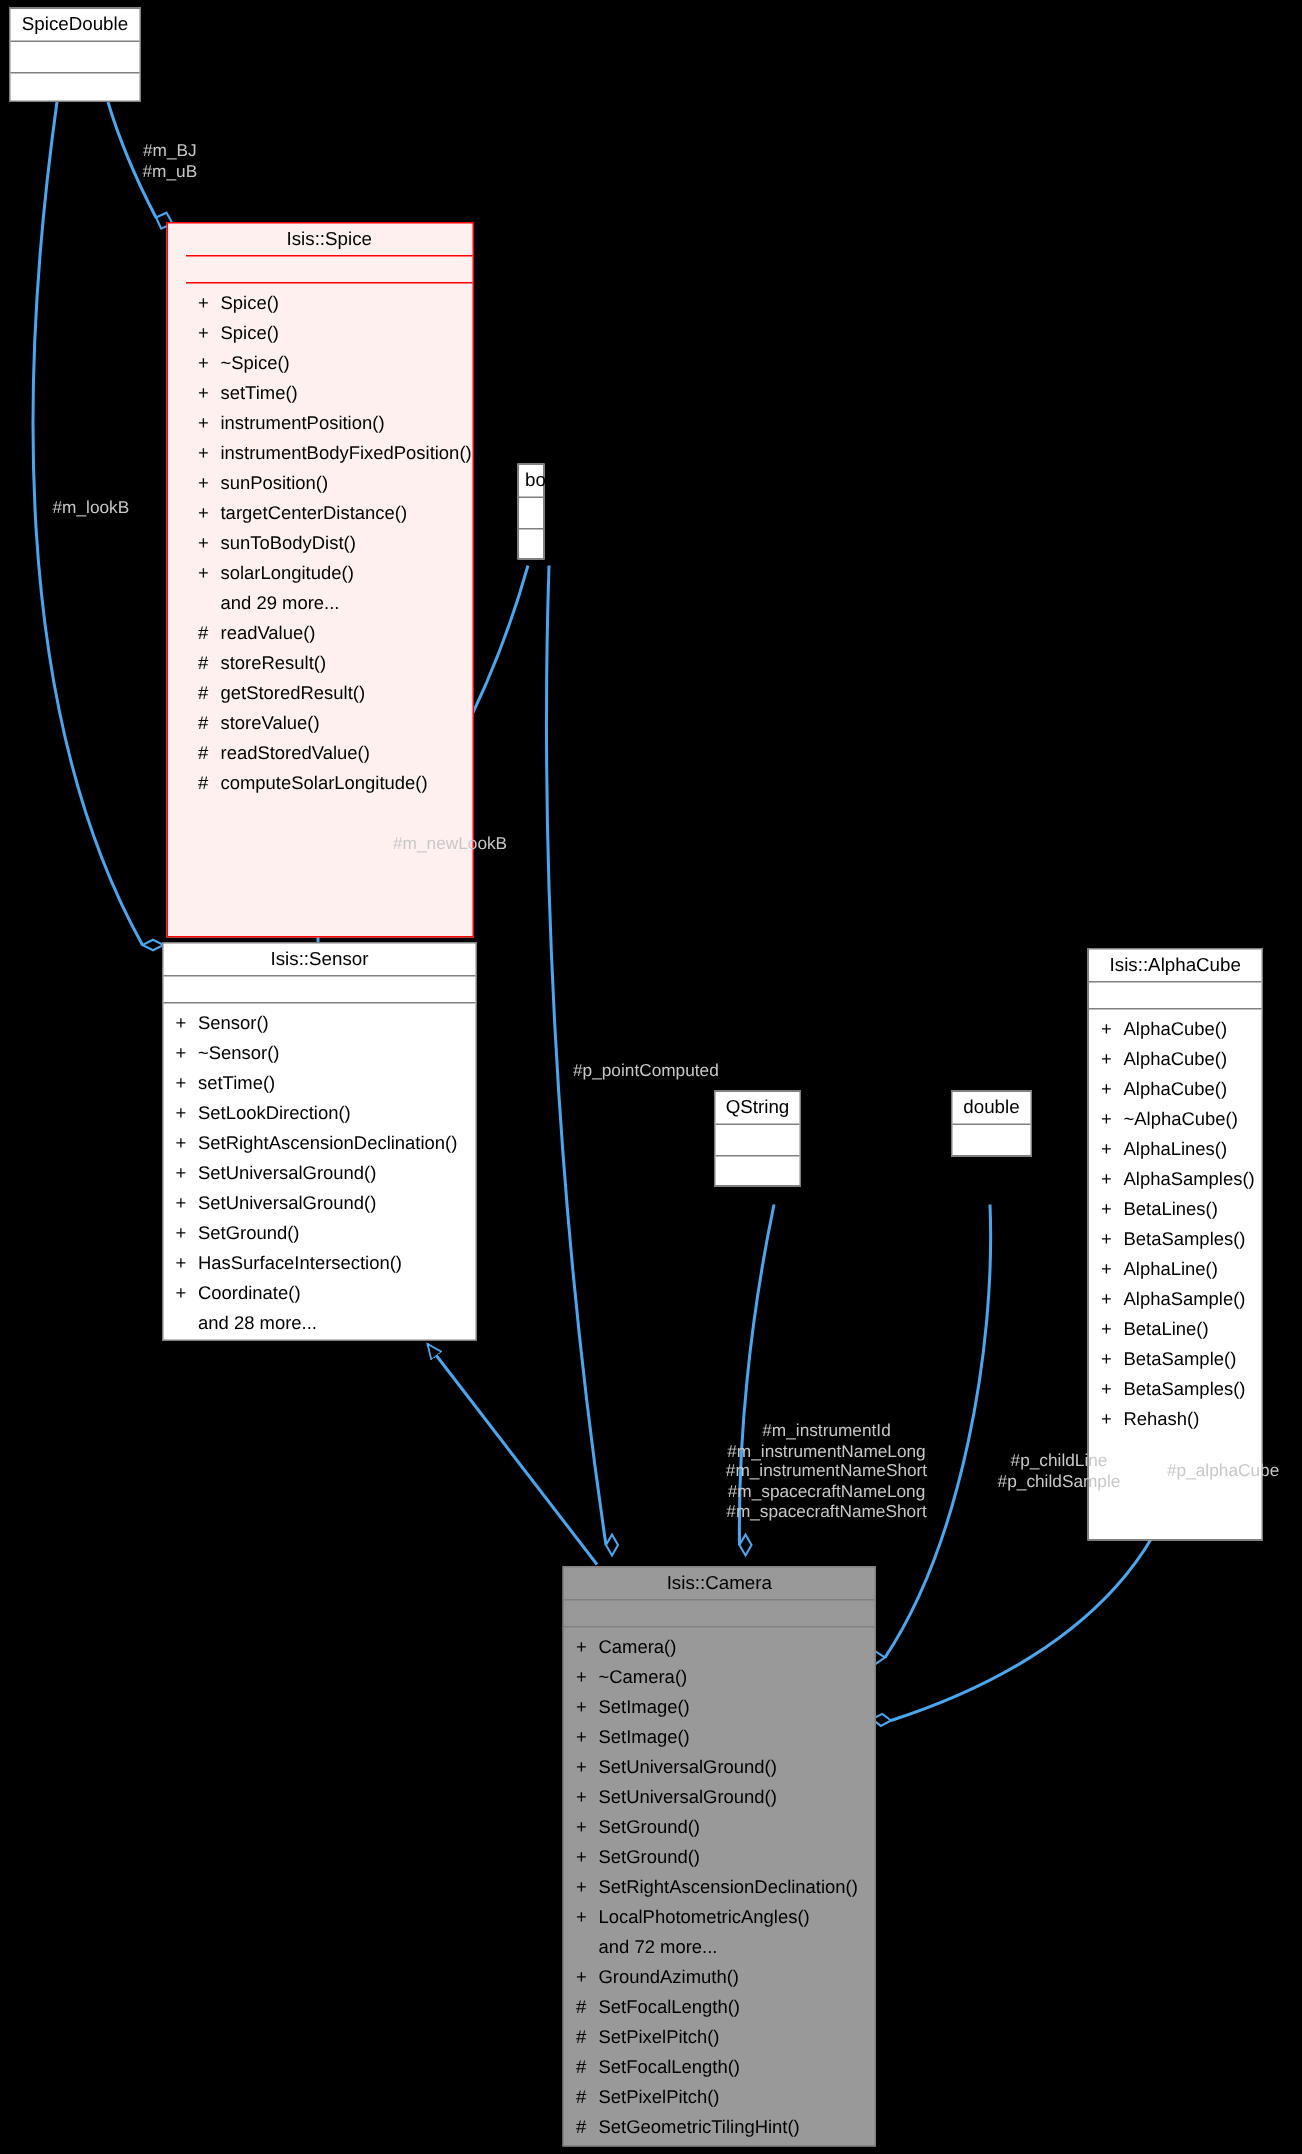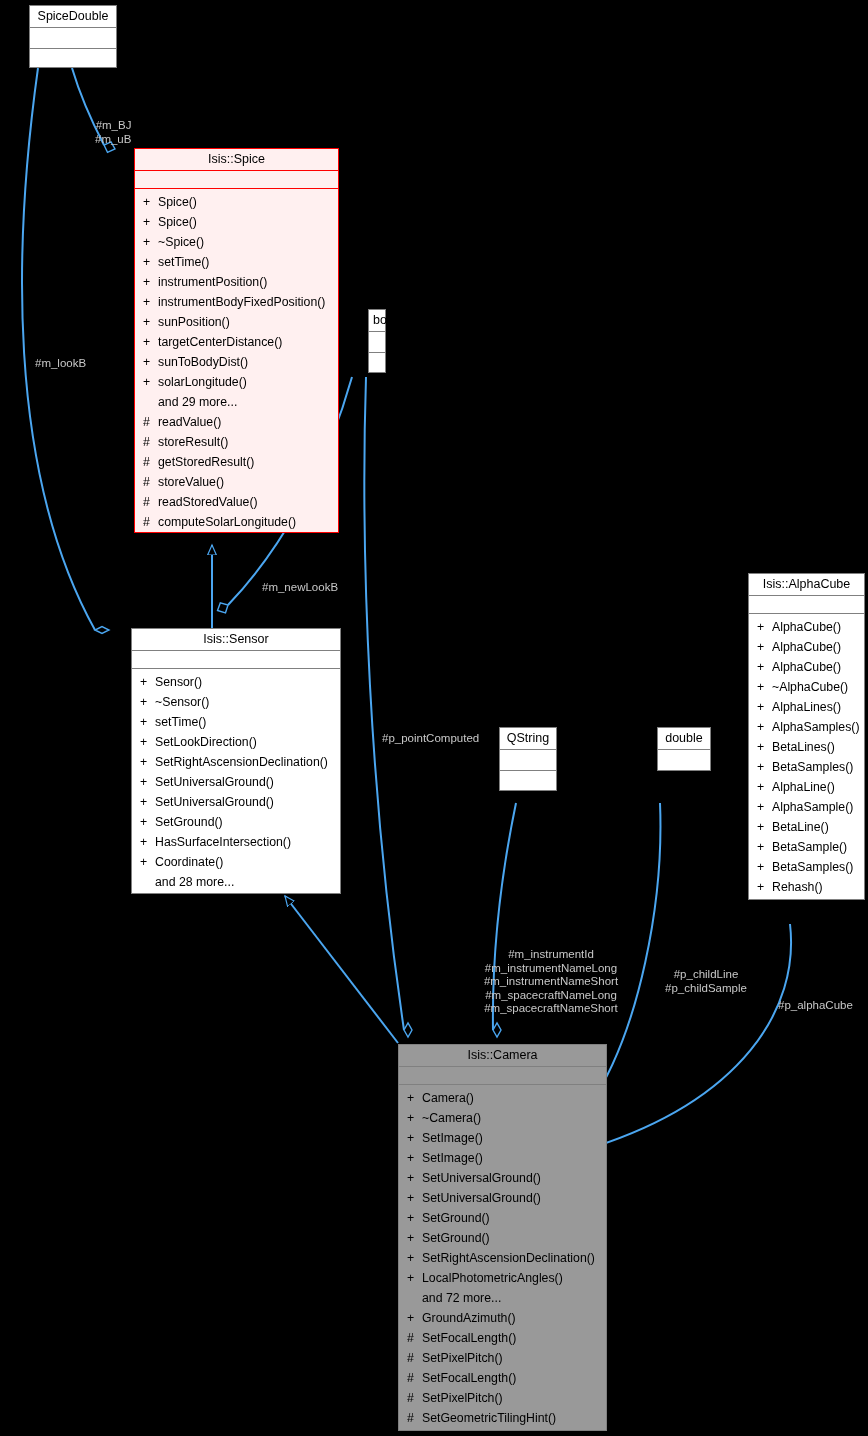--- a/index.html
+++ b/index.html
@@ -22,21 +22,20 @@
     top: 0;
     width: 868px;
     height: 1436px;
     pointer-events: none;
   }
   .node {
     position: absolute;
     box-sizing: border-box;
     border: 1px solid #808080;
     background: #ffffff;
-    margin-left: 23px;
   }
   .node.filled {
     background: #999999;
     border: 1px solid #808080;
   }
   .node.highlight {
     background: #fff0f0;
     border: 1px solid #ff0000;
   }
   .node .title {
@@ -84,21 +83,21 @@
   .node.stub .ops2 { min-height: 21px; }
 
   .edgelabel {
     position: absolute;
     font-size: 11.5px;
     color: #c8c8c8;
     line-height: 13.5px;
     white-space: nowrap;
     text-align: center;
   }
-  .edgelabel.left { text-align: right; margin-top: 24px; }
+  .edgelabel.left { text-align: center; }
 </style>
 </head>
 <body>
 
 <div id="canvas">
 
   <svg class="edges" viewBox="0 0 868 1436">
     <defs>
       <marker id="hollowTri" markerWidth="12" markerHeight="12" refX="10" refY="5" orient="auto" markerUnits="userSpaceOnUse">
         <path d="M0,0.6 L10,5 L0,9.4 z" fill="#000000" stroke="#4ba6f0" stroke-width="1.2"></path>
@@ -144,21 +143,21 @@
       <path d="M594,1147 l-6.8,3.6 l-5.8,-4.6 l6.8,-3.4 z" fill="#000000" stroke="#4ba6f0" stroke-width="1.4"></path>
     </g>
   </svg>
 
   <div class="node stub" style="left:6px; top:5px; width:88px; height:63px;">
     <div class="title">SpiceDouble</div>
     <div class="attrs"></div>
     <div class="ops2"></div>
   </div>
 
-  <div class="node highlight" style="left:111px; top:148px; width:205px; height:385px;">
+  <div class="node highlight" style="left:111px; top:148px; width:205px; height:477px;padding-left:12px;">
     <div class="title">Isis::Spice</div>
     <div class="attrs"></div>
     <div class="ops">
         <div class="row">
           <span class="vis">+</span>
           <span class="mname">Spice()</span>
         </div>
         <div class="row">
           <span class="vis">+</span>
           <span class="mname">Spice()</span>
@@ -288,21 +287,21 @@
     <div class="attrs"></div>
     <div class="ops2"></div>
   </div>
 
   <div class="node stub" style="left:634px; top:727px; width:54px; height:44px;">
     <div class="title">double</div>
     <div class="attrs"></div>
     <div class="ops2"></div>
   </div>
 
-  <div class="node" style="left:725px; top:573px; width:117px; height:327px;">
+  <div class="node" style="left:725px; top:632px; width:117px; height:395px;">
     <div class="title">Isis::AlphaCube</div>
     <div class="attrs"></div>
     <div class="ops">
         <div class="row">
           <span class="vis">+</span>
           <span class="mname">AlphaCube()</span>
         </div>
         <div class="row">
           <span class="vis">+</span>
           <span class="mname">AlphaCube()</span>

